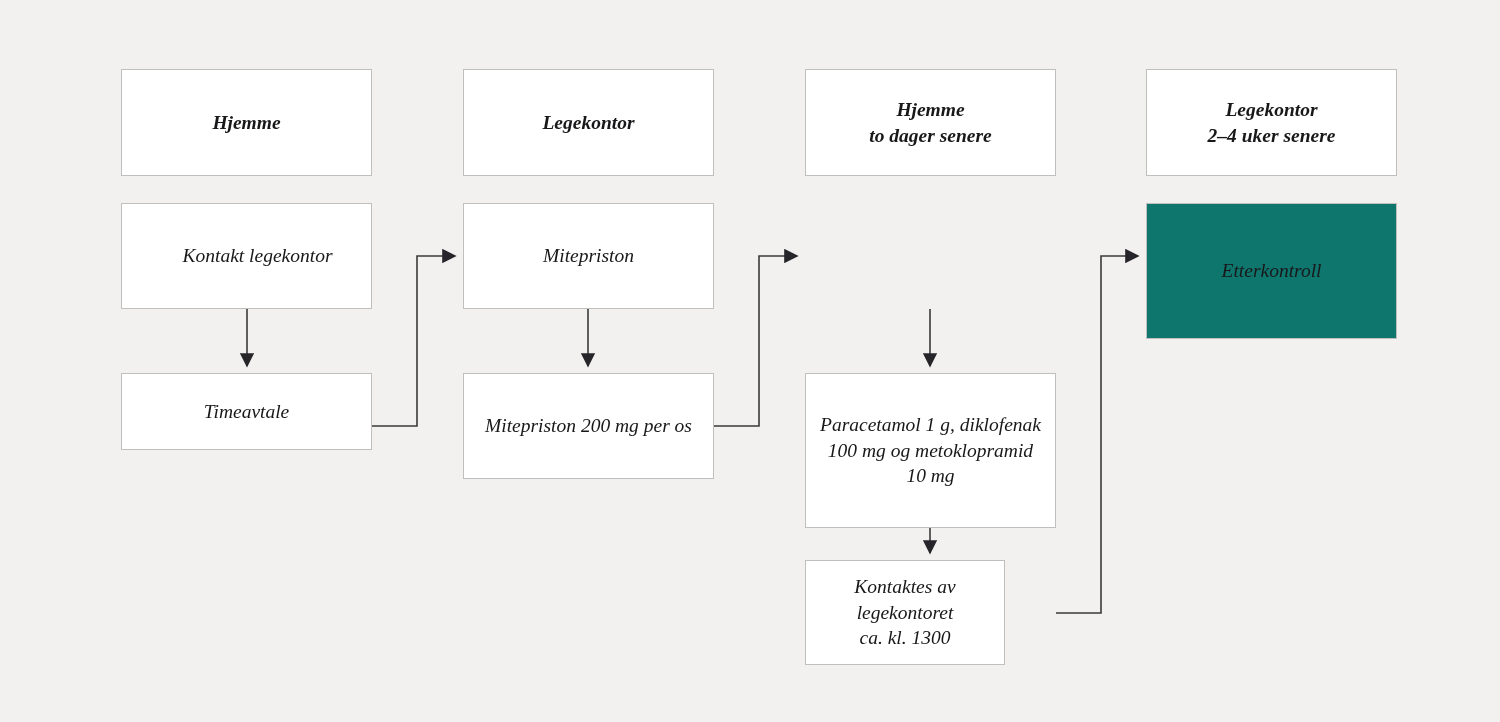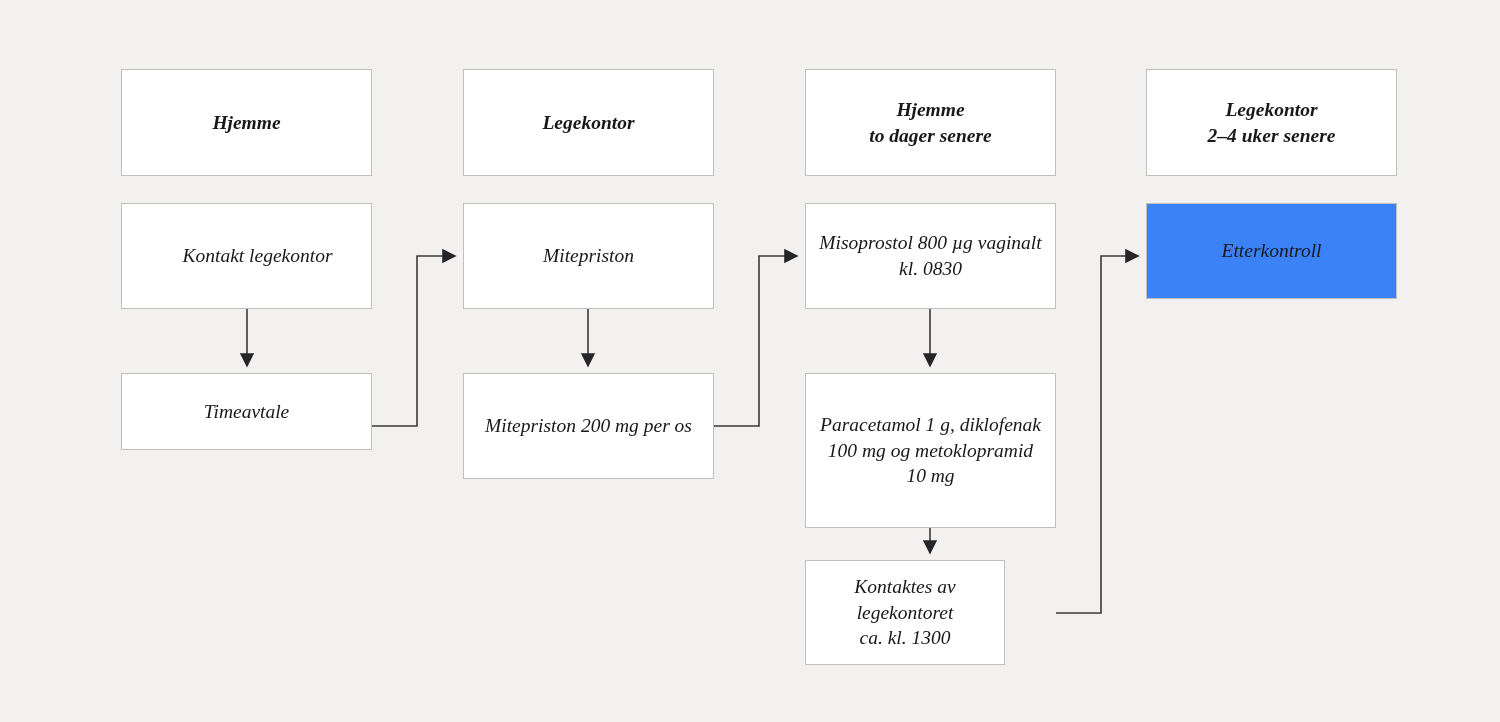--- a/index.html
+++ b/index.html
@@ -93,30 +93,26 @@
   </div>
   <div class="node" style="left: 121px; top: 373px; width: 251px; height: 77px; background: rgb(255, 255, 255); border-color: rgb(191, 191, 189); color: rgb(24, 24, 26);">
     <span class="label">Timeavtale</span>
   </div>
   <div class="node" style="left: 463px; top: 203px; width: 251px; height: 106px; background: rgb(255, 255, 255); border-color: rgb(191, 191, 189); color: rgb(24, 24, 26);">
     <span class="label">Mitepriston</span>
   </div>
   <div class="node" style="left: 463px; top: 373px; width: 251px; height: 106px; background: rgb(255, 255, 255); border-color: rgb(191, 191, 189); color: rgb(24, 24, 26);">
     <span class="label">Mitepriston 200 mg per os</span>
   </div>
-  <div class="node" style="left: 805px; top: 203px; width: 251px; height: 106px; background: rgb(255, 255, 255); border-color: rgb(191, 191, 189); color: rgb(24, 24, 26);">
-    <span class="label">Misoprostol 800 µg vaginalt
-kl. 0830</span>
-  </div>
   <div class="node" style="left: 805px; top: 373px; width: 251px; height: 155px; background: rgb(255, 255, 255); border-color: rgb(191, 191, 189); color: rgb(24, 24, 26);">
     <span class="label">Paracetamol 1 g, diklofenak
 100 mg og metoklopramid
 10 mg</span>
   </div>
   <div class="node" style="left: 805px; top: 560px; width: 200px; height: 105px; background: rgb(255, 255, 255); border-color: rgb(191, 191, 189); color: rgb(24, 24, 26);">
     <span class="label">Kontaktes av legekontoret
 ca. kl. 1300</span>
   </div>
-  <div class="node" style="left: 1146px; top: 203px; width: 251px; height: 96px; background: #3b82f6; border-color: rgb(191, 191, 189); color: rgb(24, 24, 26);">
+  <div class="node" style="left: 1146px; top: 203px; width: 251px; height: 136px; background: #0f766e; border-color: rgb(191, 191, 189); color: rgb(24, 24, 26);">
     <span class="label">Etterkontroll</span>
   </div>
 
 </div>
 
 </body></html>

